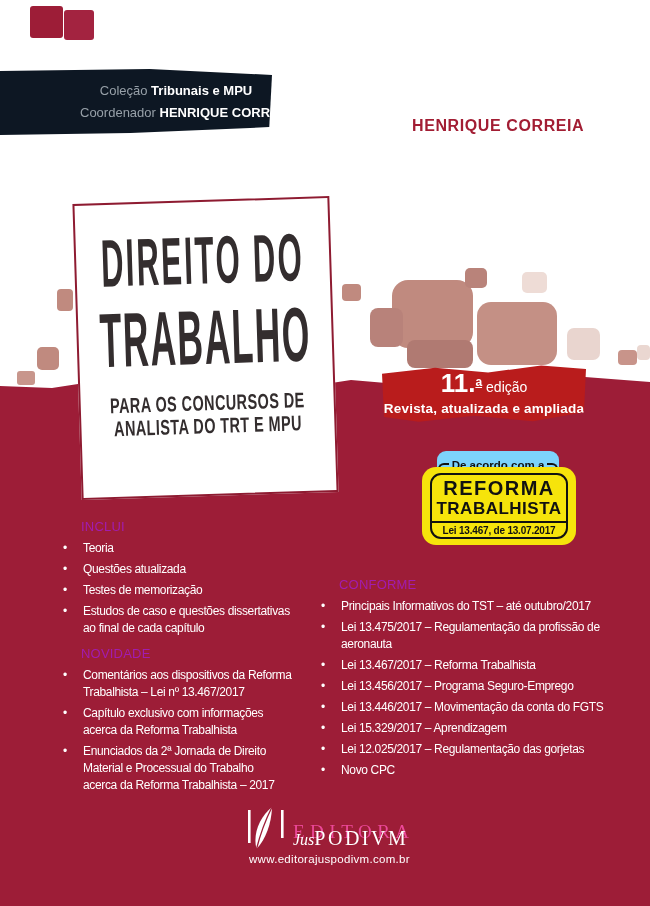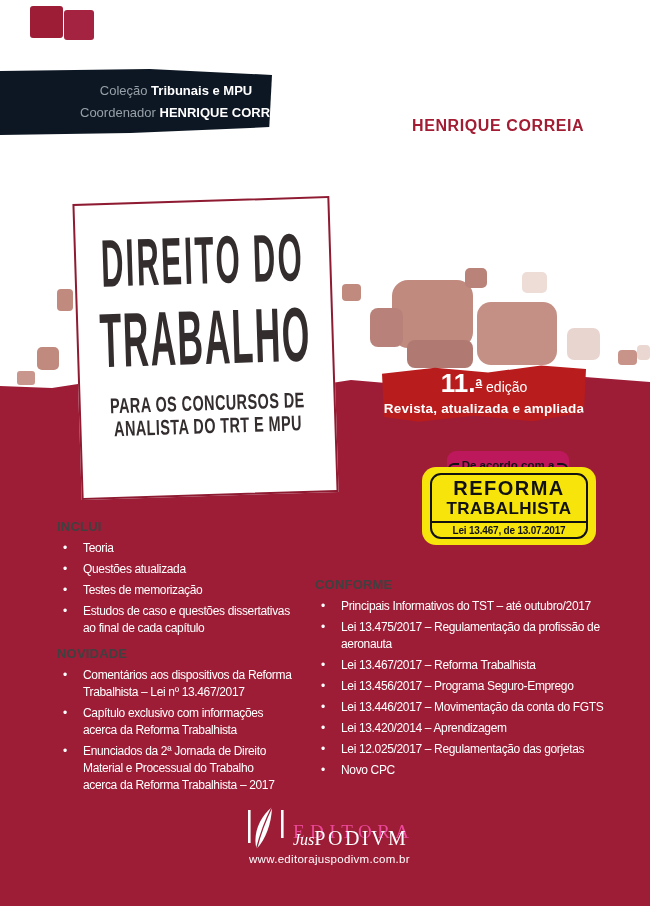--- a/index.html
+++ b/index.html
@@ -51,36 +51,36 @@
   
   .edition{position:absolute;left:382px;top:363px;width:204px;height:60px;background:#b91c1c;z-index:5;
            clip-path:polygon(0 18%,26% 8%,52% 16%,78% 4%,100% 10%,99% 82%,74% 97%,45% 88%,18% 98%,1% 90%);
            color:#fff;text-align:center;box-sizing:border-box;padding-top:7px;}
   .edition .l1{line-height:24px;}
   .edition .num{font-size:26px;font-weight:700;}
   .edition .ord{font-size:12px;vertical-align:super;text-decoration:underline;font-weight:700;}
   .edition .word{font-size:14px;font-weight:400;margin-left:4px;}
   .edition .l2{font-size:13.5px;font-weight:700;line-height:20px;letter-spacing:.2px;}
   
-  .ref-tab{position:absolute;left:447px;top:451px;width:122px;height:28px;background:#be185d;
+  .ref-tab{position:absolute;left:437px;top:451px;width:122px;height:28px;background:#7dd3fc;
            border-radius:9px;z-index:5;display:flex;align-items:center;justify-content:center;gap:3px;
            color:#111;font-size:11.5px;font-weight:700;}
   .ref-tab .hook{width:9px;height:9px;border-top:2px solid #111;}
   .ref-tab .hk-l{border-left:2px solid #111;border-top-left-radius:6px;margin-bottom:-6px;}
   .ref-tab .hk-r{border-right:2px solid #111;border-top-right-radius:6px;margin-bottom:-6px;}
-  .ref-main{position:absolute;left:422px;top:467px;width:174px;height:78px;background:#f6e40b;
+  .ref-main{position:absolute;left:422px;top:467px;width:154px;height:78px;background:#f6e40b;
             border-radius:14px;z-index:6;box-sizing:border-box;padding:6px 8px;}
   .ref-inner{width:100%;height:100%;border:2.5px solid #111;border-radius:11px;box-sizing:border-box;
              display:flex;flex-direction:column;align-items:center;color:#111;}
   .ref-l1{font-size:20px;font-weight:700;letter-spacing:1.5px;line-height:23px;margin-top:2px;}
   .ref-l2{font-size:17px;font-weight:700;letter-spacing:.5px;line-height:18px;}
   .ref-div{width:100%;height:0;border-top:2px solid #111;margin-top:3px;}
   .ref-law{font-size:10px;font-weight:700;line-height:15px;letter-spacing:-.2px;white-space:nowrap;}
   
-  .sec-h{position:absolute;color:#404040;font-size:13px;font-weight:700;letter-spacing:.2px;z-index:3;}
+  .sec-h{position:absolute;color:#a21caf;font-size:13px;font-weight:400;letter-spacing:.2px;z-index:3;margin-left:24px;}
   .h-inclui{left:57px;top:519px;}
   .h-novidade{left:57px;top:646px;}
   .h-conforme{left:315px;top:577px;}
   ul.blist{position:absolute;margin:0;padding:0;list-style:none;z-index:3;color:#fff;}
   .list-inclui{left:57px;top:540px;width:290px;}
   .list-novidade{left:57px;top:667px;width:292px;}
   .list-conforme{left:315px;top:598px;width:330px;}
   ul.blist li{position:relative;padding-left:26px;font-size:12px;line-height:17px;
               letter-spacing:-.35px;white-space:pre-line;margin-bottom:4px;}
   .list-conforme li{padding-left:18px;margin-bottom:2px;}
@@ -190,21 +190,21 @@
     </ul>
 
   <div class="sec-h h-conforme">CONFORME</div>
   <ul class="blist list-conforme">
       <li>Principais Informativos do TST – até outubro/2017</li>
       <li>Lei 13.475/2017 – Regulamentação da profissão de
 aeronauta</li>
       <li>Lei 13.467/2017 – Reforma Trabalhista</li>
       <li>Lei 13.456/2017 – Programa Seguro-Emprego</li>
       <li>Lei 13.446/2017 – Movimentação da conta do FGTS</li>
-      <li>Lei 13.420/2014 – Aprendizagem</li>
+      <li>Lei 15.329/2017 – Aprendizagem</li>
       <li>Lei 12.025/2017 – Regulamentação das gorjetas</li>
       <li>Novo CPC</li>
     </ul>
 
   <div class="logo">
     <svg class="logo-icon" viewBox="0 0 38 44">
       <rect x="1" y="4" width="2.6" height="33" fill="#ffffff"></rect>
       <rect x="34" y="4" width="2.6" height="28" fill="#ffffff"></rect>
       <path d="M25 1 C13 11 5.5 27 9.5 43 C19 33 24.5 17 25 1 Z" fill="#ffffff"></path>
       <path d="M9.5 43 C13 29 19 13 25 1" stroke="#9d1d37" stroke-width="1.3" fill="none"></path>

